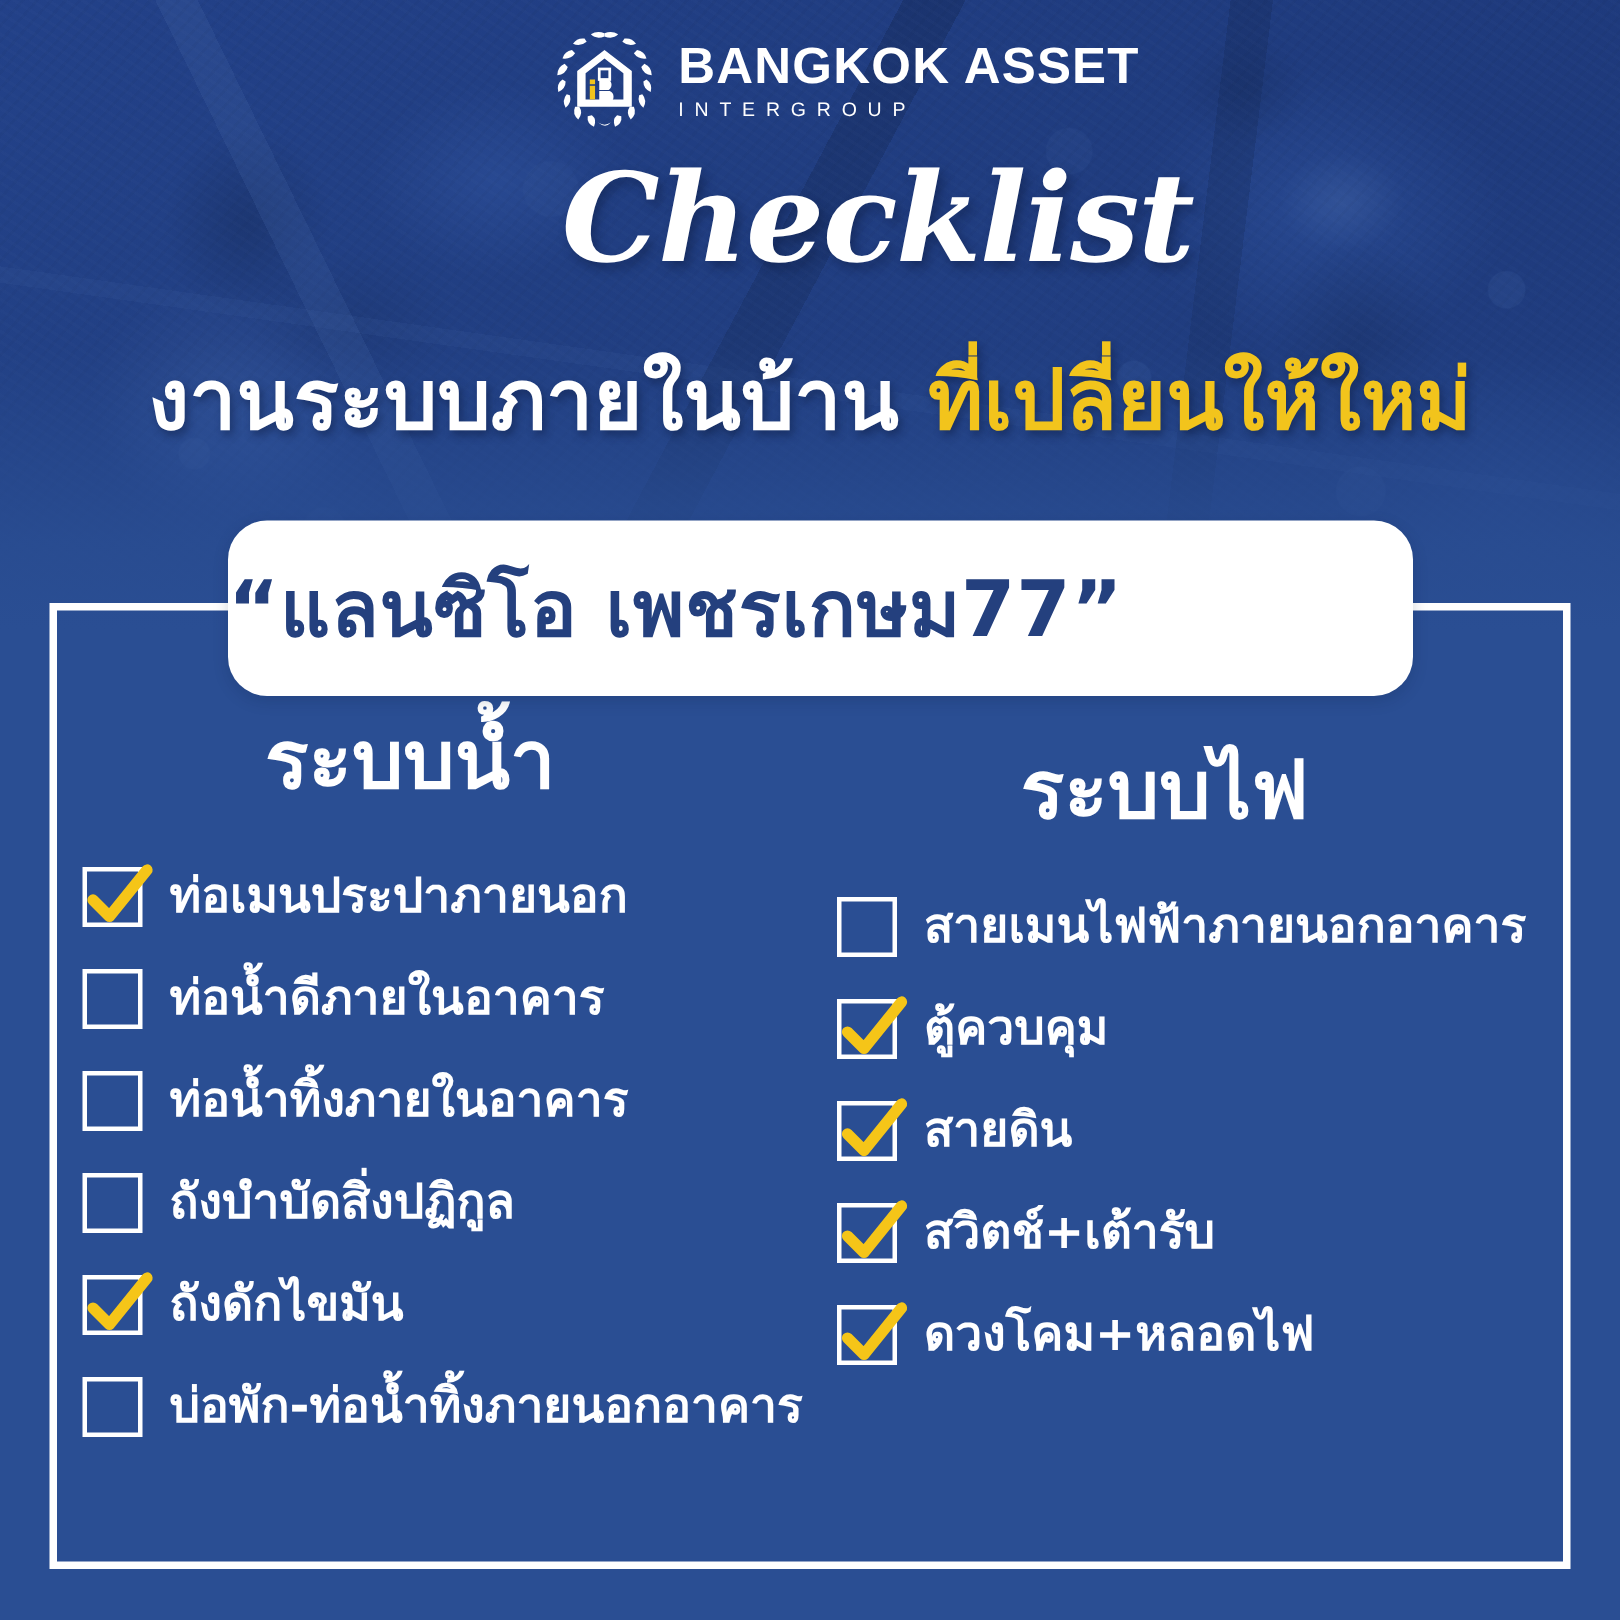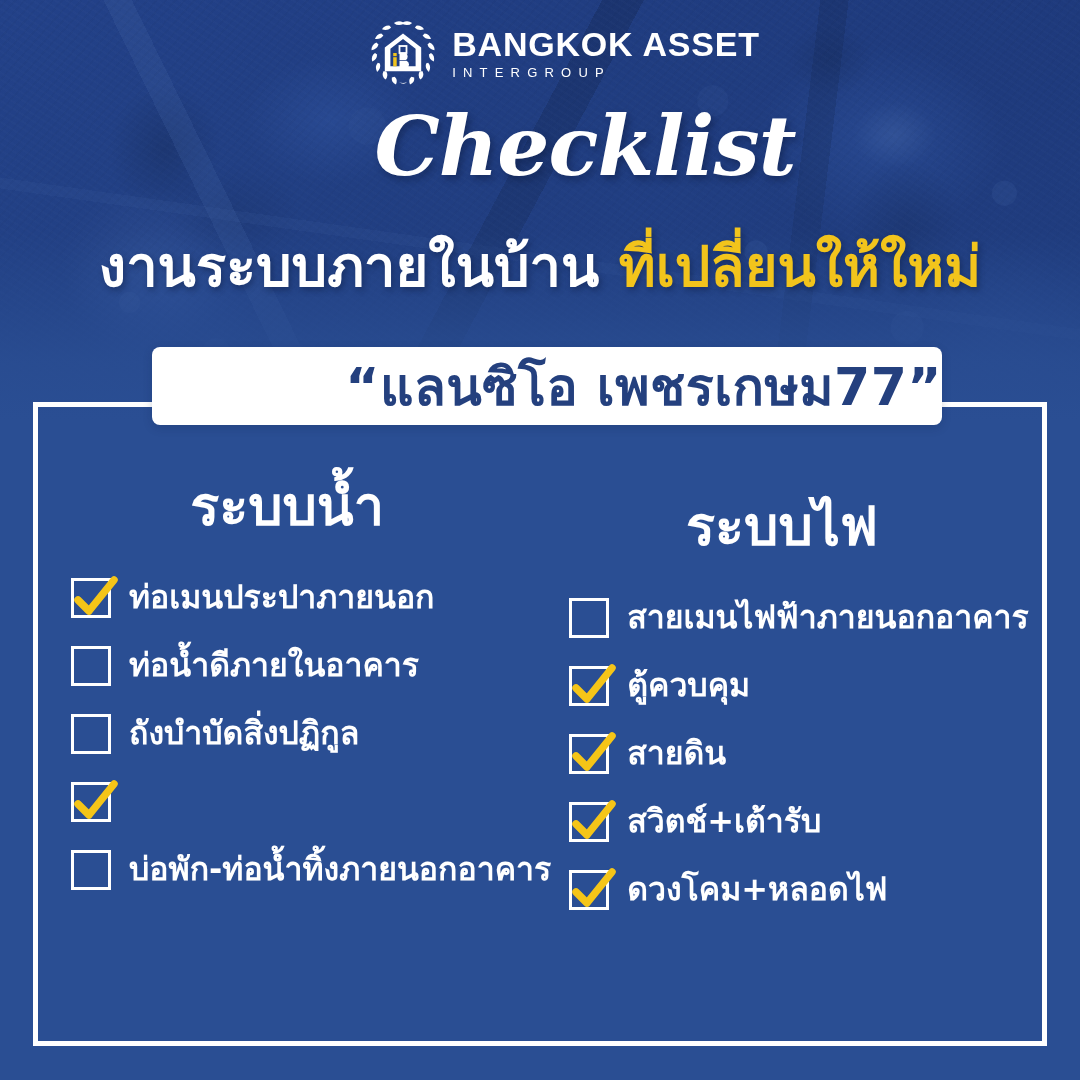--- a/index.html
+++ b/index.html
@@ -113,43 +113,43 @@
     text-align:center; z-index:6;
     font-size:56px; font-weight:bold; white-space:nowrap;
     font-family:"DejaVu Sans", sans-serif;
     text-shadow:2px 3px 6px rgba(10,25,60,.45);
   }
   .subhead .w{ color:#ffffff; }
   .subhead .y{ color:#f2c41c; }
 
   
   .banner{
-    position:absolute; left:152px; top:347px; width:790px; height:78px;
-    background:#ffffff; border-radius:8px; z-index:7;
-    display:flex; align-items:center; justify-content:flex-end;
+    position:absolute; left:152px; top:347px; width:790px; height:117px;
+    background:#ffffff; border-radius:26px; z-index:7;
+    display:flex; align-items:center; justify-content:flex-start;
     box-shadow:0 3px 10px rgba(10,25,60,.18);
   }
   .banner-text{
     font-size:52px; font-weight:bold; color:#24407e; white-space:nowrap;
     font-family:"DejaVu Sans", sans-serif; letter-spacing:.5px;
   }
 
   
   .frame{
     position:absolute; left:33px; top:402px; width:1014px; height:644px;
     border:5px solid #ffffff; z-index:3;
   }
 
   
   .columns{
     position:absolute; left:33px; top:402px; width:1014px; height:644px;
     z-index:5; display:flex;
   }
   .col{ flex:1 1 50%; padding-top:78px; }
-  .col-left{ padding-left:38px; }
+  .col-left{ padding-left:22px; }
   .col-right{ padding-left:18px; }
 
   .col-title{
     font-size:54px; font-weight:bold; color:#ffffff;
     font-family:"DejaVu Sans", sans-serif;
     text-align:center; margin-bottom:44px; line-height:1;
   }
   .col-left  .col-title{ padding-right:48px; }
   .col-right .col-title{ padding-right:52px;margin-top:20px; }
 
@@ -259,34 +259,41 @@
           <span class="item-label">ท่อเมนประปาภายนอก</span>
         </div>
 
         <div class="item">
           <span class="checkbox">
             
           </span>
           <span class="item-label">ท่อน้ำดีภายในอาคาร</span>
         </div>
 
+        <div class="item">
+          <span class="checkbox">
+            
+          </span>
+          <span class="item-label">ท่อน้ำทิ้งภายในอาคาร</span>
+        </div>
 
         <div class="item">
           <span class="checkbox">
             
           </span>
           <span class="item-label">ถังบำบัดสิ่งปฏิกูล</span>
         </div>
 
         <div class="item">
           <span class="checkbox checked">
             <svg viewBox="0 0 52 52">
                 <path d="M9 28 L20 39 L45 8" fill="none" stroke="#f5c518" stroke-width="7.5" stroke-linecap="round" stroke-linejoin="round"></path>
               </svg>
           </span>
+          <span class="item-label">ถังดักไขมัน</span>
         </div>
 
         <div class="item">
           <span class="checkbox">
             
           </span>
           <span class="item-label">บ่อพัก-ท่อน้ำทิ้งภายนอกอาคาร</span>
         </div>
 
       </div>

